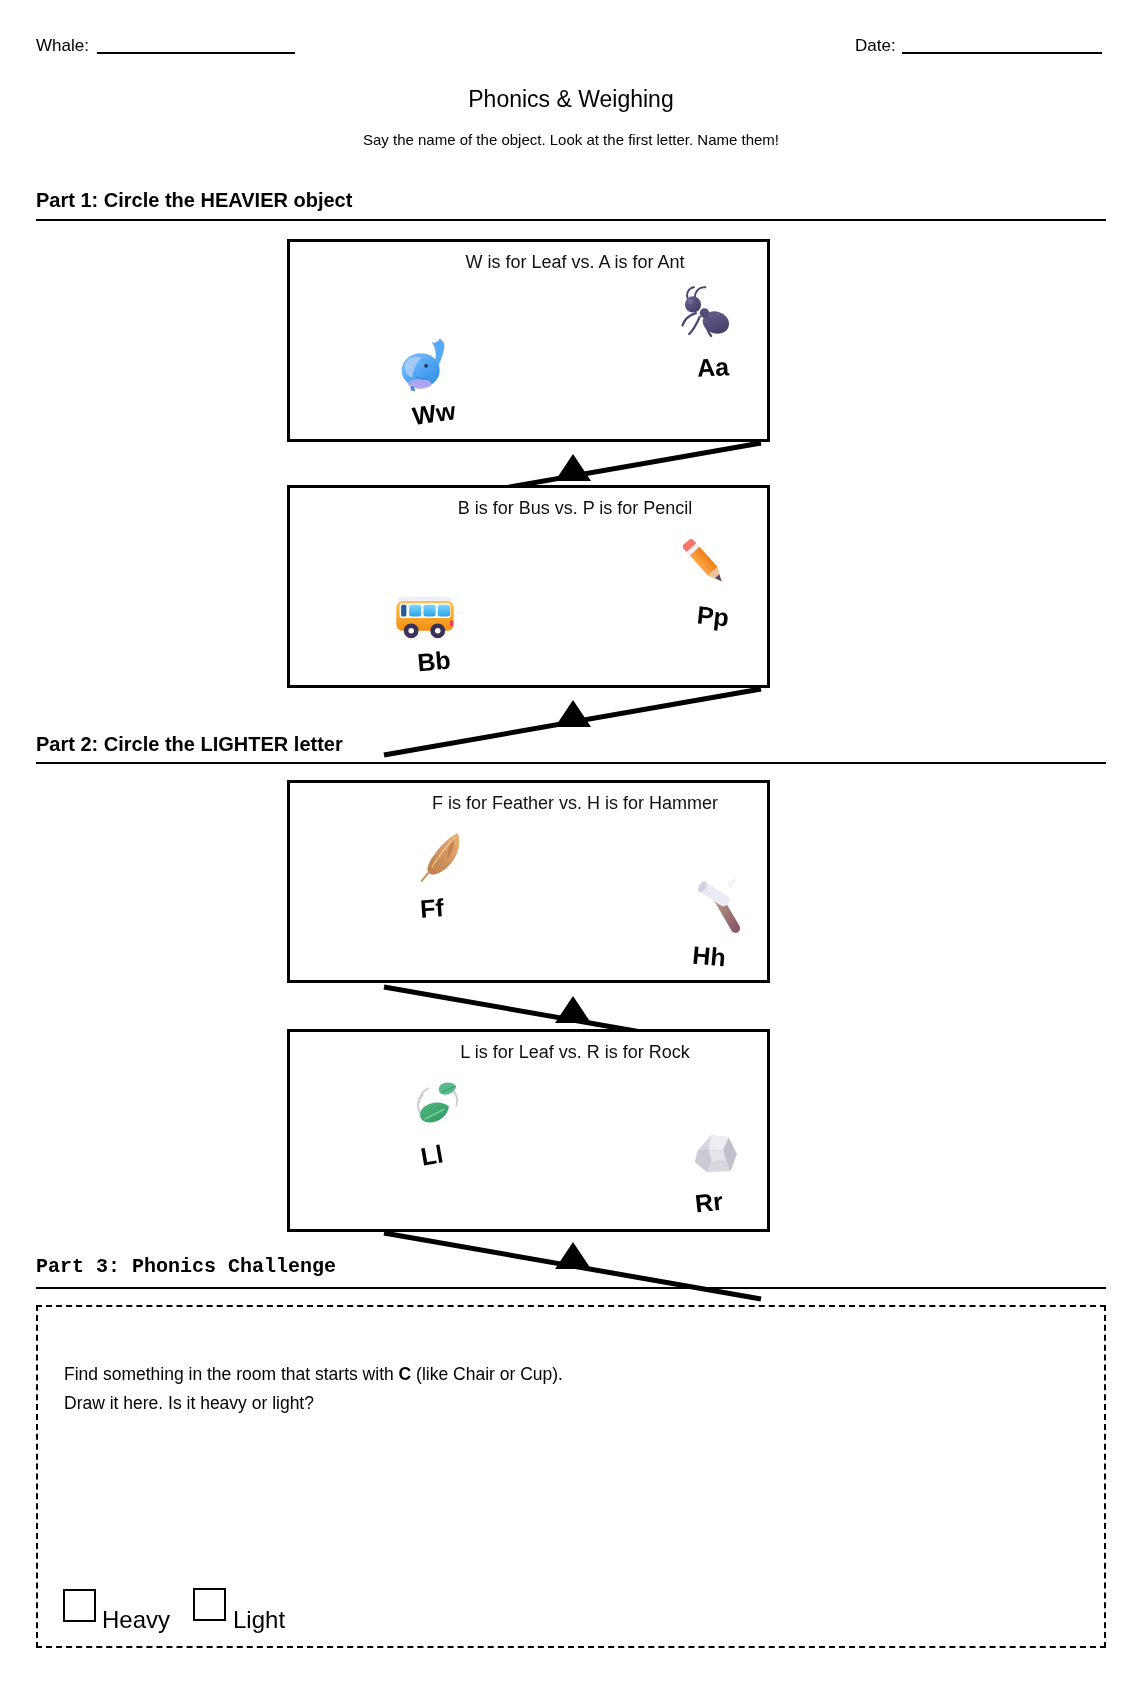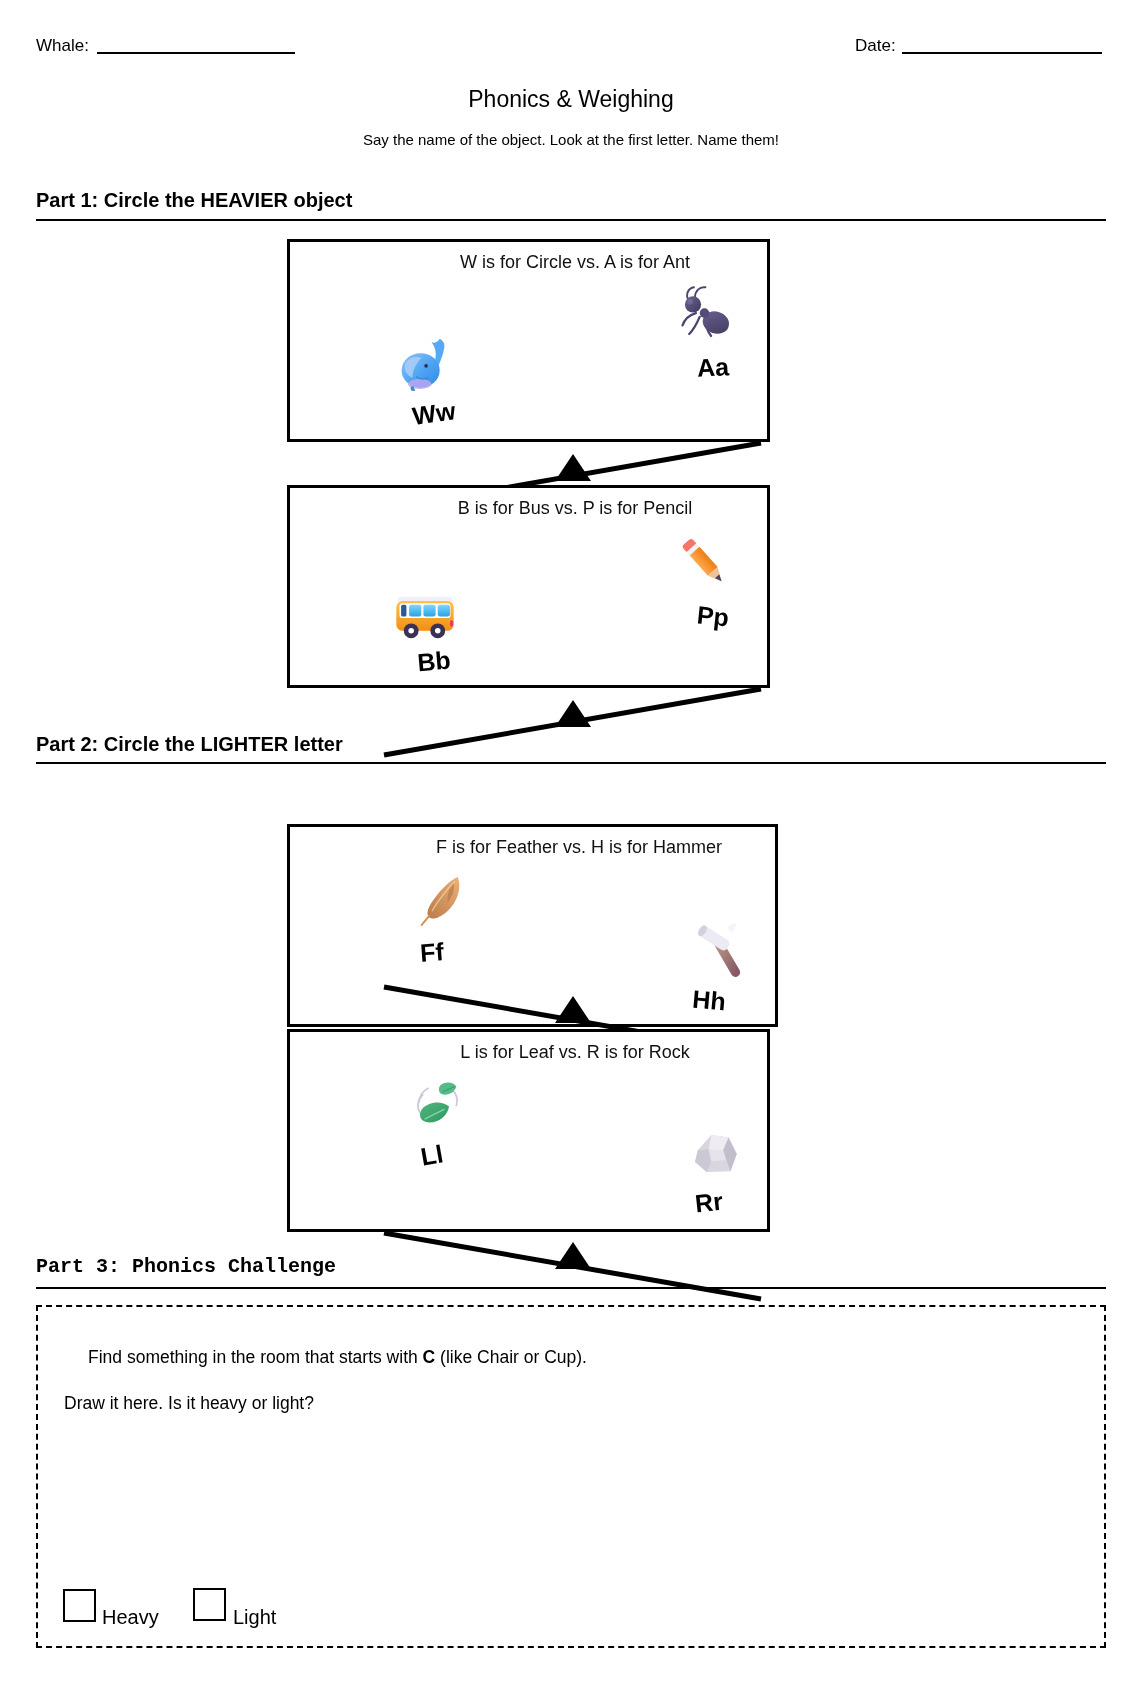--- a/index.html
+++ b/index.html
@@ -15,21 +15,21 @@
 
   
   .part-heading{left:36px;width:1070px;font-size:20px;font-weight:bold;
                 border-bottom:2px solid #000;}
   .ph1{top:189px;padding-bottom:7px;}
   .ph2{top:733px;padding-bottom:6px;}
   .ph3{top:1255px;padding-bottom:9px;font-family:Liberation Mono, monospace;}
 
   
   .cmp-box{left:287px;width:477px;height:197px;border:3px solid #000;background:#fff;}
-  .box1{top:239px;} .box2{top:485px;} .box3{top:824px;padding-left:8px;} .box4{top:1029px;}
+  .box1{top:239px;} .box2{top:485px;} .box3{top:780px;} .box4{top:1029px;}
   .cmp-title{position:absolute;top:10px;left:95px;right:2px;text-align:center;
              font-size:18px;color:#111;}
   .icon{position:absolute;display:block;}
   .icon svg{display:block;width:100%;height:100%;}
   .lbl{position:absolute;width:70px;text-align:center;font-size:25px;font-weight:bold;}
 
   .b1-li{left:108px;top:92px;width:58px;height:62px;}
   .b1-ll{left:109px;top:157px;transform:rotate(-8deg);}
   .b1-ri{left:383px;top:41px;width:61px;height:62px;}
   .b1-rl{left:388px;top:111px;transform:rotate(-3deg);}
@@ -50,43 +50,43 @@
   .b4-rl{left:384px;top:156px;transform:rotate(-6deg);}
 
   
   .seesaw{left:383px;width:379px;height:74px;}
   .ss1{top:440px;} .ss2{top:686px;} .ss3{top:984px;} .ss4{top:1230px;}
   .seesaw svg{display:block;width:100%;height:100%;overflow:visible;}
 
   
   .challenge-box{left:36px;top:1305px;width:1066px;height:339px;border:2px dashed #000;background:#fff;}
   .challenge-line{position:absolute;left:26px;font-size:17.5px;}
-  .cl1{top:40px;margin-left:24px;} .cl2{top:86px;}
+  .cl1{top:57px;} .cl2{top:86px;}
   .cbox{position:absolute;width:29px;height:29px;border:2px solid #000;background:#fff;}
   .cb1{left:25px;top:282px;} .cb2{left:155px;top:281px;}
-  .cbl{position:absolute;font-size:20px;}
+  .cbl{position:absolute;font-size:24px;}
   .cbl1{left:64px;top:299px;} .cbl2{left:195px;top:299px;}
 </style>
 </head>
 <body>
 
 <div class="page">
 
   <div class="abs field-label" style="left:36px;top:36px;">Whale:</div>
   <div class="abs field-line" style="left:97px;top:52px;width:198px;"></div>
   <div class="abs field-label" style="left:855px;top:36px;">Date:</div>
   <div class="abs field-line" style="left:902px;top:52px;width:200px;"></div>
 
   <div class="abs doc-title">Phonics &amp; Weighing</div>
   <div class="abs doc-subtitle">Say the name of the object. Look at the first letter. Name them!</div>
 
   <div class="abs part-heading ph1">Part 1: Circle the HEAVIER object</div>
 
   <div class="abs cmp-box box1">
-    <div class="cmp-title">W is for Circle vs. A is for Ant</div>
+    <div class="cmp-title">W is for Leaf vs. A is for Ant</div>
     <span class="icon b1-li">
       <svg viewBox="0 0 64 64">
         <defs>
           <linearGradient id="wgb" x1="0" y1="0" x2="1" y2="1">
             <stop offset="0" stop-color="#8ec4f8"></stop>
               <stop offset=".55" stop-color="#4da3f2"></stop>
               <stop offset="1" stop-color="#2f8ae4"></stop>
           </linearGradient>
         </defs>
         <path d="M40,30 C43,22 42,13 37,7 C40,8 44,7 46,3 C50,5 52,9 51,13 C50,20 47,28 44,34 Z" fill="#55aaf3"></path>

